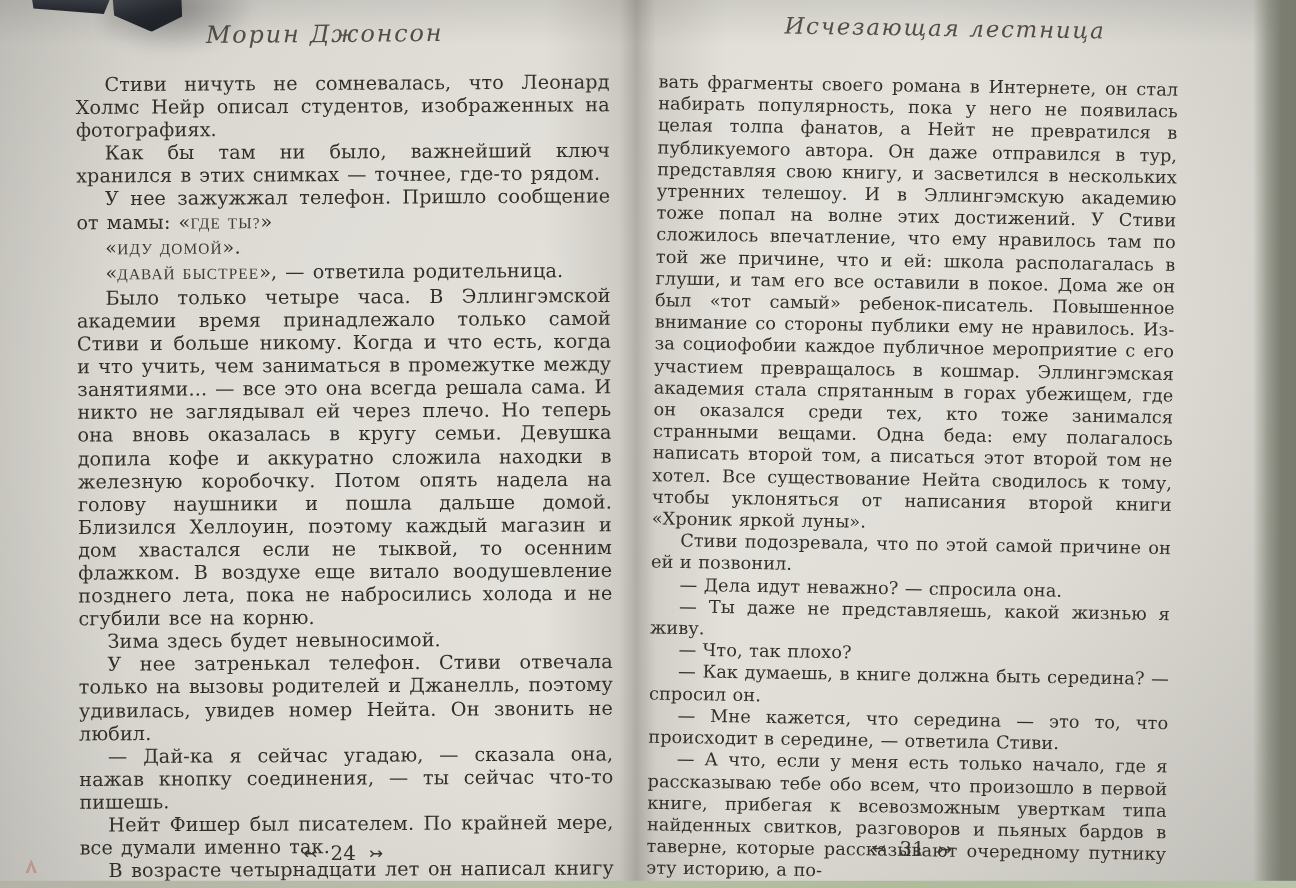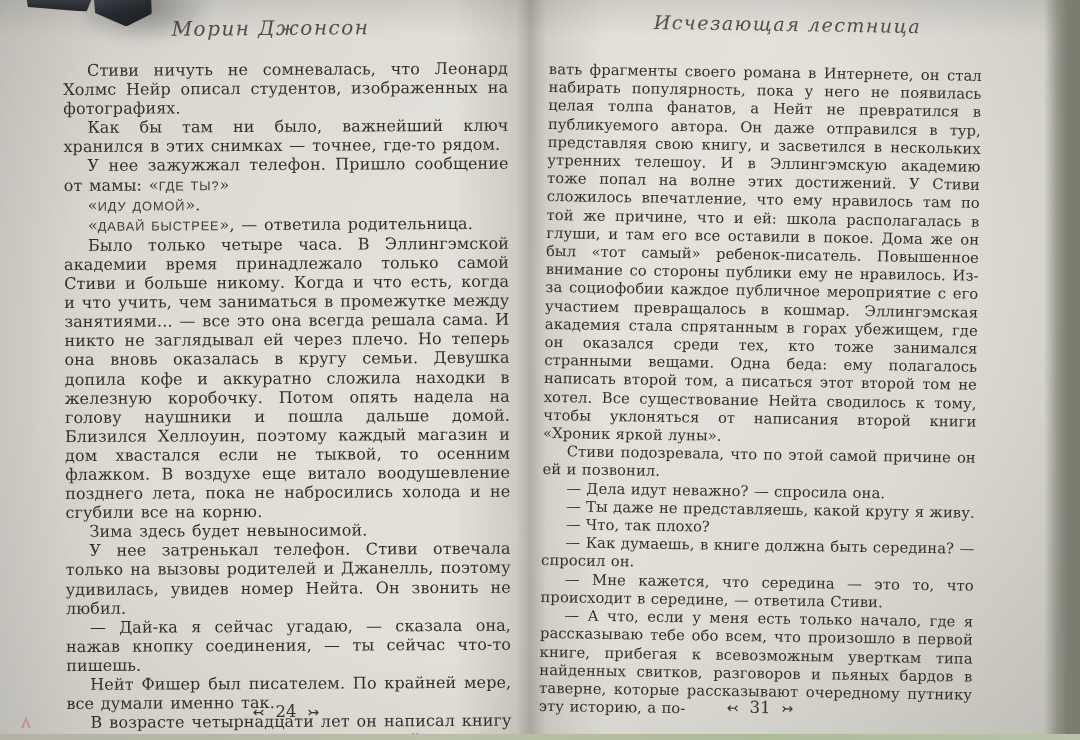--- a/index.html
+++ b/index.html
@@ -54,21 +54,21 @@
     font-size:16px;line-height:19.1px;word-spacing:1.5px;letter-spacing:0.1px;
     transform:rotate(-0.3deg);transform-origin:left top;
   }
   .right-text{
     left:549px;top:60px;width:433px;
     font-size:14.7px;line-height:18.2px;word-spacing:0.6px;letter-spacing:0.1px;
     transform:rotate(0.9deg);transform-origin:left top;
   }
   .page-text p{margin:0;text-indent:24px;}
   .page-text p.noindent{text-indent:0;}
-  .sms{font-family:Liberation Sans, sans-serif;font-size:0.8em;letter-spacing:0.9px;color:#403c35;}
+  .sms{font-family:Liberation Serif, serif;font-size:0.8em;letter-spacing:0.9px;color:#403c35;}
 
   .footer{
     position:absolute;display:flex;align-items:center;justify-content:center;gap:11px;
     color:#37332b;
   }
   .footer-left{left:226px;top:702px;width:120px;}
   .footer-right{left:700px;top:698px;width:120px;transform:rotate(1deg);}
   .page-number{font-size:16.5px;font-family:"DejaVu Serif", serif;}
   .ornament{font-family:"DejaVu Sans", sans-serif;font-size:14px;line-height:1;}
 </style>
@@ -94,21 +94,21 @@
       <p><span>У нее затренькал телефон. Стиви отвечала только на вызовы родителей и Джанелль, поэтому удивилась, увидев номер Нейта. Он звонить не любил.</span></p>
       <p><span>— Дай-ка я сейчас угадаю, — сказала она, нажав кнопку соединения, — ты сейчас что-то пишешь.</span></p>
       <p><span>Нейт Фишер был писателем. По крайней мере, все думали именно так.</span></p>
       <p><span>В возрасте четырнадцати лет он написал книгу под названием «Хроники яркой луны». Начиналось все как хобби. Потом, по мере того как он стал выклады-</span></p>
     </div>
 
   <div class="page-text right-text">
       <p class="noindent"><span>вать фрагменты своего романа в Интернете, он стал набирать популярность, пока у него не появилась целая толпа фанатов, а Нейт не превратился в публикуемого автора. Он даже отправился в тур, представляя свою книгу, и засветился в нескольких утренних телешоу. И в Эллингэмскую академию тоже попал на волне этих достижений. У Стиви сложилось впечатление, что ему нравилось там по той же причине, что и ей: школа располагалась в глуши, и там его все оставили в покое. Дома же он был «тот самый» ребенок-писатель. Повышенное внимание со стороны публики ему не нравилось. Из-за социофобии каждое публичное мероприятие с его участием превращалось в кошмар. Эллингэмская академия стала спрятанным в горах убежищем, где он оказался среди тех, кто тоже занимался странными вещами. Одна беда: ему полагалось написать второй том, а писаться этот второй том не хотел. Все существование Нейта сводилось к тому, чтобы уклоняться от написания второй книги «Хроник яркой луны».</span></p>
       <p><span>Стиви подозревала, что по этой самой причине он ей и позвонил.</span></p>
       <p><span>— Дела идут неважно? — спросила она.</span></p>
-      <p><span>— Ты даже не представляешь, какой кругу я живу.</span></p>
+      <p><span>— Ты даже не представляешь, какой жизнью я живу.</span></p>
       <p><span>— Что, так плохо?</span></p>
       <p><span>— Как думаешь, в книге должна быть середина? — спросил он.</span></p>
       <p><span>— Мне кажется, что середина — это то, что происходит в середине, — ответила Стиви.</span></p>
       <p><span>— А что, если у меня есть только начало, где я рассказываю тебе обо всем, что произошло в первой книге, прибегая к всевозможным уверткам типа найденных свитков, разговоров и пьяных бардов в таверне, которые рассказывают очередному путнику эту историю, а по-</span></p>
     </div>
 
   <div class="footer footer-left">
     <span class="ornament">↢</span>
     <span class="page-number">24</span>
     <span class="ornament">↣</span>

